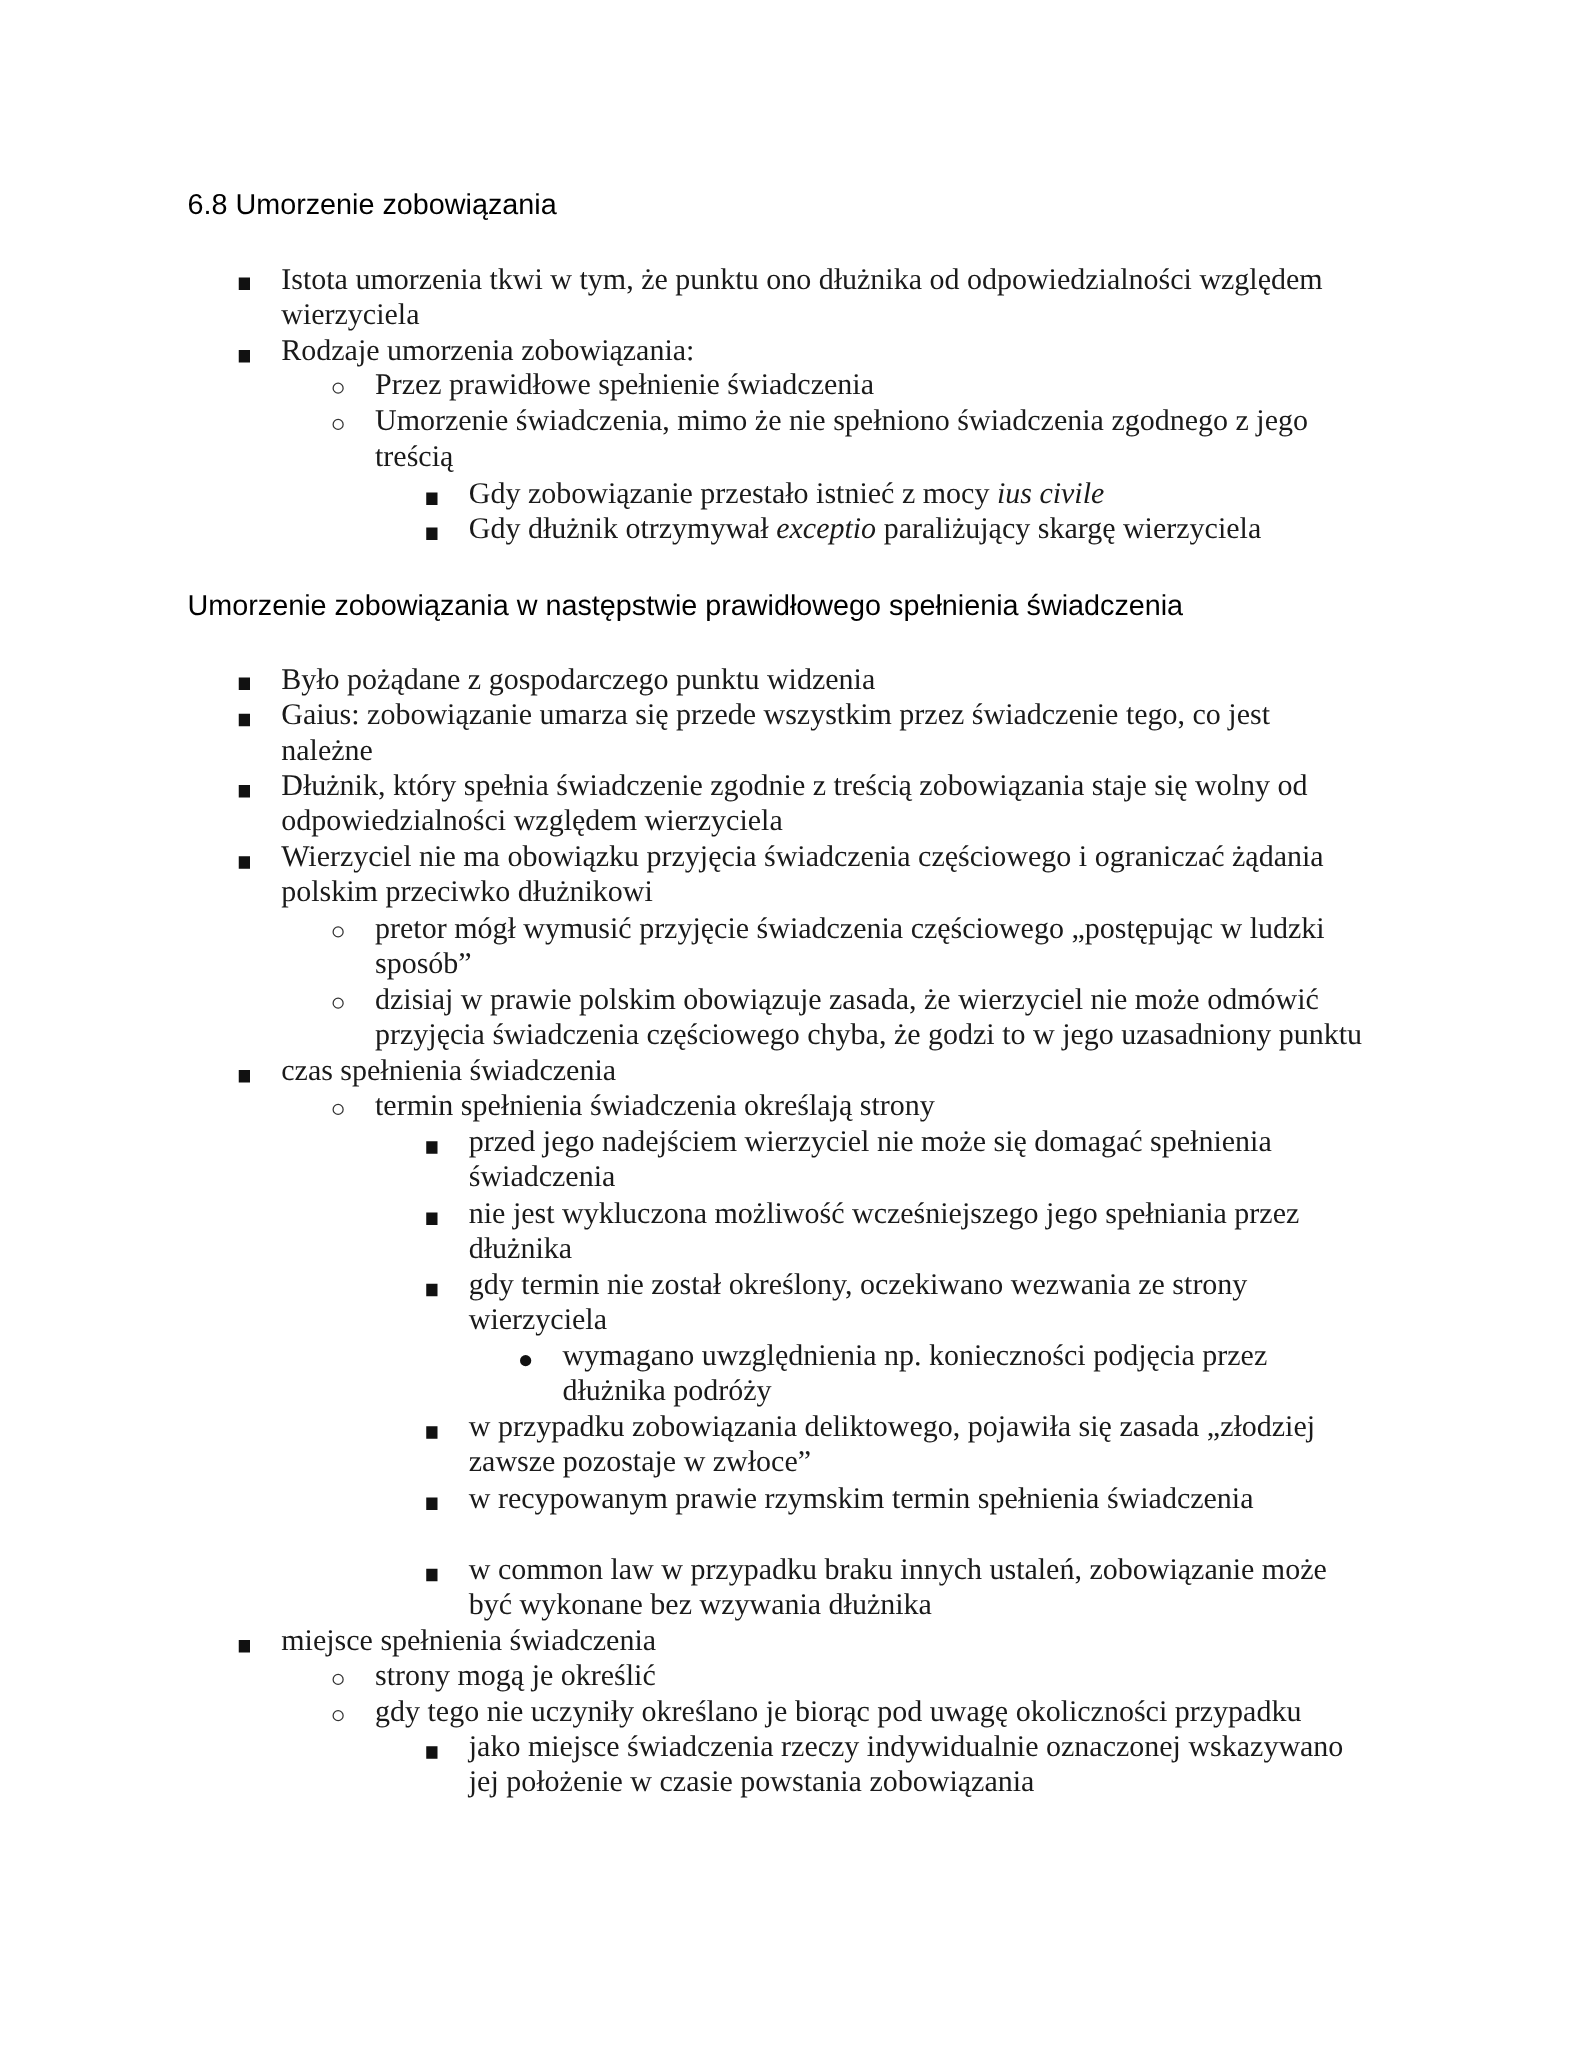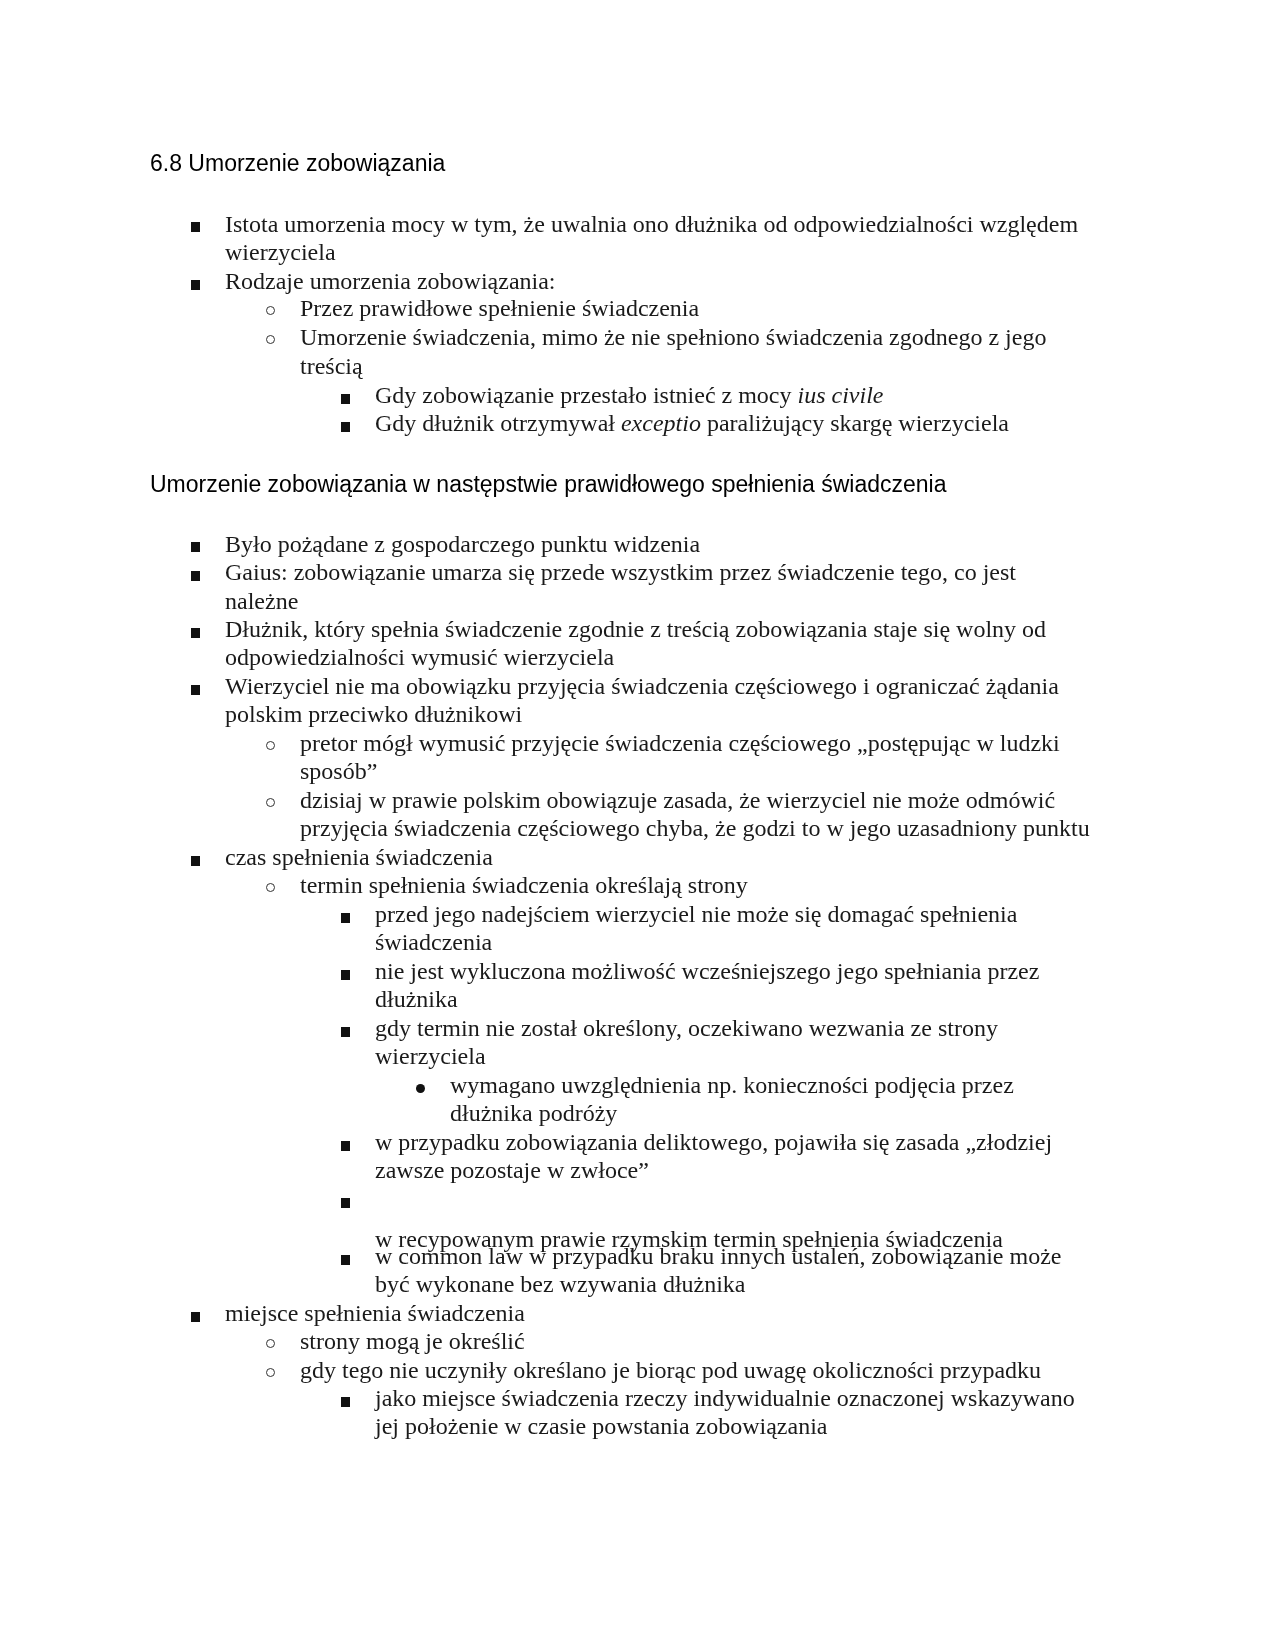--- a/index.html
+++ b/index.html
@@ -25,21 +25,21 @@
   i { font-style: italic; }
 </style>
 </head>
 <body>
 
 <div class="page">
 
   <h2 style="left:150px; top:150px;">6.8 Umorzenie zobowiązania</h2>
 
   <span class="bullet sq" style="left:191px; top:222px;"></span>
-  <p class="line" style="left:225px; top:210px;">Istota umorzenia mocy w tym, że uwalnia ono dłużnika od odpowiedzialności względem</p>
+  <p class="line" style="left:225px; top:210px;">Istota umorzenia tkwi w tym, że punktu ono dłużnika od odpowiedzialności względem</p>
   <p class="line" style="left:225px; top:238px;">wierzyciela</p>
 
   <span class="bullet sq" style="left:191px; top:280px;"></span>
   <p class="line" style="left:225px; top:267px;">Rodzaje umorzenia zobowiązania:</p>
 
   <span class="bullet circ" style="left:266px; top:306px;"></span>
   <p class="line" style="left:300px; top:294px;">Przez prawidłowe spełnienie świadczenia</p>
 
   <span class="bullet circ" style="left:266px; top:335px;"></span>
   <p class="line" style="left:300px; top:323px;">Umorzenie świadczenia, mimo że nie spełniono świadczenia zgodnego z jego</p>
@@ -55,21 +55,21 @@
 
   <span class="bullet sq" style="left:191px; top:542px;"></span>
   <p class="line" style="left:225px; top:530px;">Było pożądane z gospodarczego punktu widzenia</p>
 
   <span class="bullet sq" style="left:191px; top:571px;"></span>
   <p class="line" style="left:225px; top:558px;">Gaius: zobowiązanie umarza się przede wszystkim przez świadczenie tego, co jest</p>
   <p class="line" style="left:225px; top:587px;">należne</p>
 
   <span class="bullet sq" style="left:191px; top:628px;"></span>
   <p class="line" style="left:225px; top:615px;">Dłużnik, który spełnia świadczenie zgodnie z treścią zobowiązania staje się wolny od</p>
-  <p class="line" style="left:225px; top:643px;">odpowiedzialności wymusić wierzyciela</p>
+  <p class="line" style="left:225px; top:643px;">odpowiedzialności względem wierzyciela</p>
 
   <span class="bullet sq" style="left:191px; top:685px;"></span>
   <p class="line" style="left:225px; top:672px;">Wierzyciel nie ma obowiązku przyjęcia świadczenia częściowego i ograniczać żądania</p>
   <p class="line" style="left:225px; top:700px;">polskim przeciwko dłużnikowi</p>
 
   <span class="bullet circ" style="left:266px; top:741px;"></span>
   <p class="line" style="left:300px; top:729px;">pretor mógł wymusić przyjęcie świadczenia częściowego „postępując w ludzki</p>
   <p class="line" style="left:300px; top:757px;">sposób”</p>
 
   <span class="bullet circ" style="left:266px; top:798px;"></span>
@@ -96,21 +96,21 @@
 
   <span class="bullet dot" style="left:416px; top:1084px;"></span>
   <p class="line" style="left:450px; top:1071px;">wymagano uwzględnienia np. konieczności podjęcia przez</p>
   <p class="line" style="left:450px; top:1099px;">dłużnika podróży</p>
 
   <span class="bullet sq" style="left:341px; top:1141px;"></span>
   <p class="line" style="left:375px; top:1128px;">w przypadku zobowiązania deliktowego, pojawiła się zasada „złodziej</p>
   <p class="line" style="left:375px; top:1156px;">zawsze pozostaje w zwłoce”</p>
 
   <span class="bullet sq" style="left:341px; top:1198px;"></span>
-  <p class="line" style="left:375px; top:1225px;">w recypowanym prawie rzymskim termin spełnienia świadczenia</p>
+  <p class="line" style="left:375px; top:1185px;">w recypowanym prawie rzymskim termin spełnienia świadczenia</p>
 
   <span class="bullet sq" style="left:341px; top:1255px;"></span>
   <p class="line" style="left:375px; top:1242px;">w common law w przypadku braku innych ustaleń, zobowiązanie może</p>
   <p class="line" style="left:375px; top:1270px;">być wykonane bez wzywania dłużnika</p>
 
   <span class="bullet sq" style="left:191px; top:1312px;"></span>
   <p class="line" style="left:225px; top:1299px;">miejsce spełnienia świadczenia</p>
 
   <span class="bullet circ" style="left:266px; top:1339px;"></span>
   <p class="line" style="left:300px; top:1327px;">strony mogą je określić</p>

